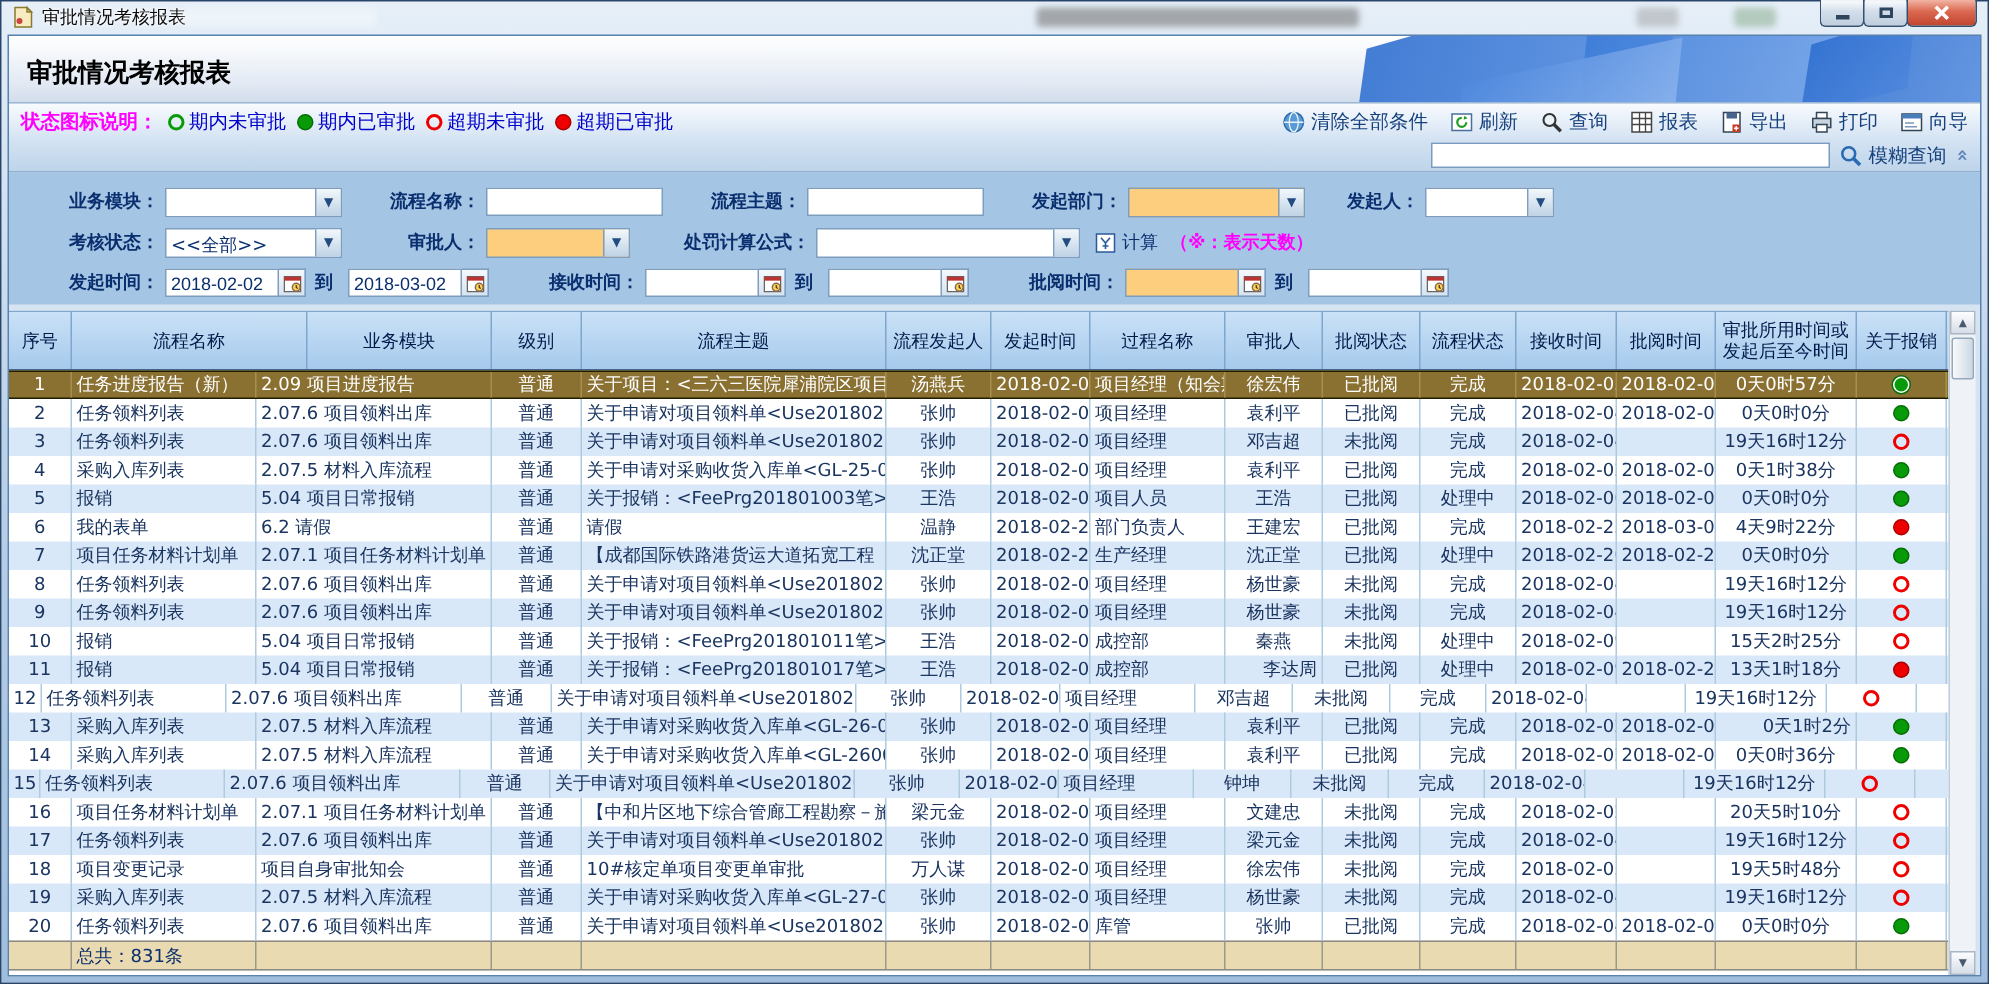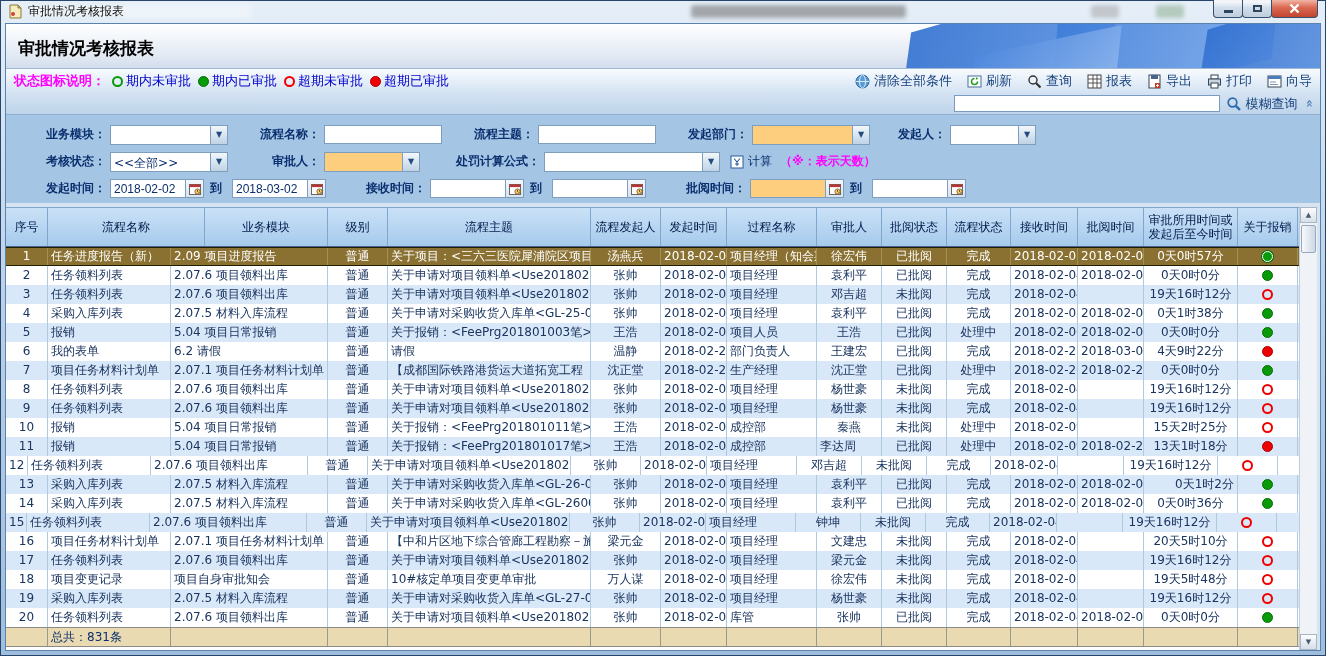--- a/index.html
+++ b/index.html
@@ -574,21 +574,21 @@
           </div>
           <div class="tr odd">
             <div class="td" style="width: 42px; text-align: center;">11</div>
             <div class="td" style="width: 123px; text-align: left;">报销</div>
             <div class="td" style="width: 157px; text-align: left;">5.04 项目日常报销</div>
             <div class="td" style="width: 60px; text-align: center;">普通</div>
             <div class="td" style="width: 203px; text-align: left;">关于报销：&lt;FeePrg201801017笔&gt;在日期</div>
             <div class="td" style="width: 70px; text-align: center;">王浩</div>
             <div class="td" style="width: 66px; text-align: center;">2018-02-06</div>
             <div class="td" style="width: 90px; text-align: left;">成控部</div>
-            <div class="td" style="width: 65px; text-align: left;">李达周</div>
+            <div class="td" style="width: 65px; text-align: right;">李达周</div>
             <div class="td" style="width: 65px; text-align: center;">已批阅</div>
             <div class="td" style="width: 64px; text-align: center;">处理中</div>
             <div class="td" style="width: 67px; text-align: center;">2018-02-09</div>
             <div class="td" style="width: 66px; text-align: center;">2018-02-28</div>
             <div class="td" style="width: 94px; text-align: center;">13天1时18分</div>
             <div class="td" style="width: 60px; text-align: center; display: flex; align-items: center; justify-content: center;">
               <div class="dot red-filled"></div>
             </div>
           </div>
           <div class="tr even">

